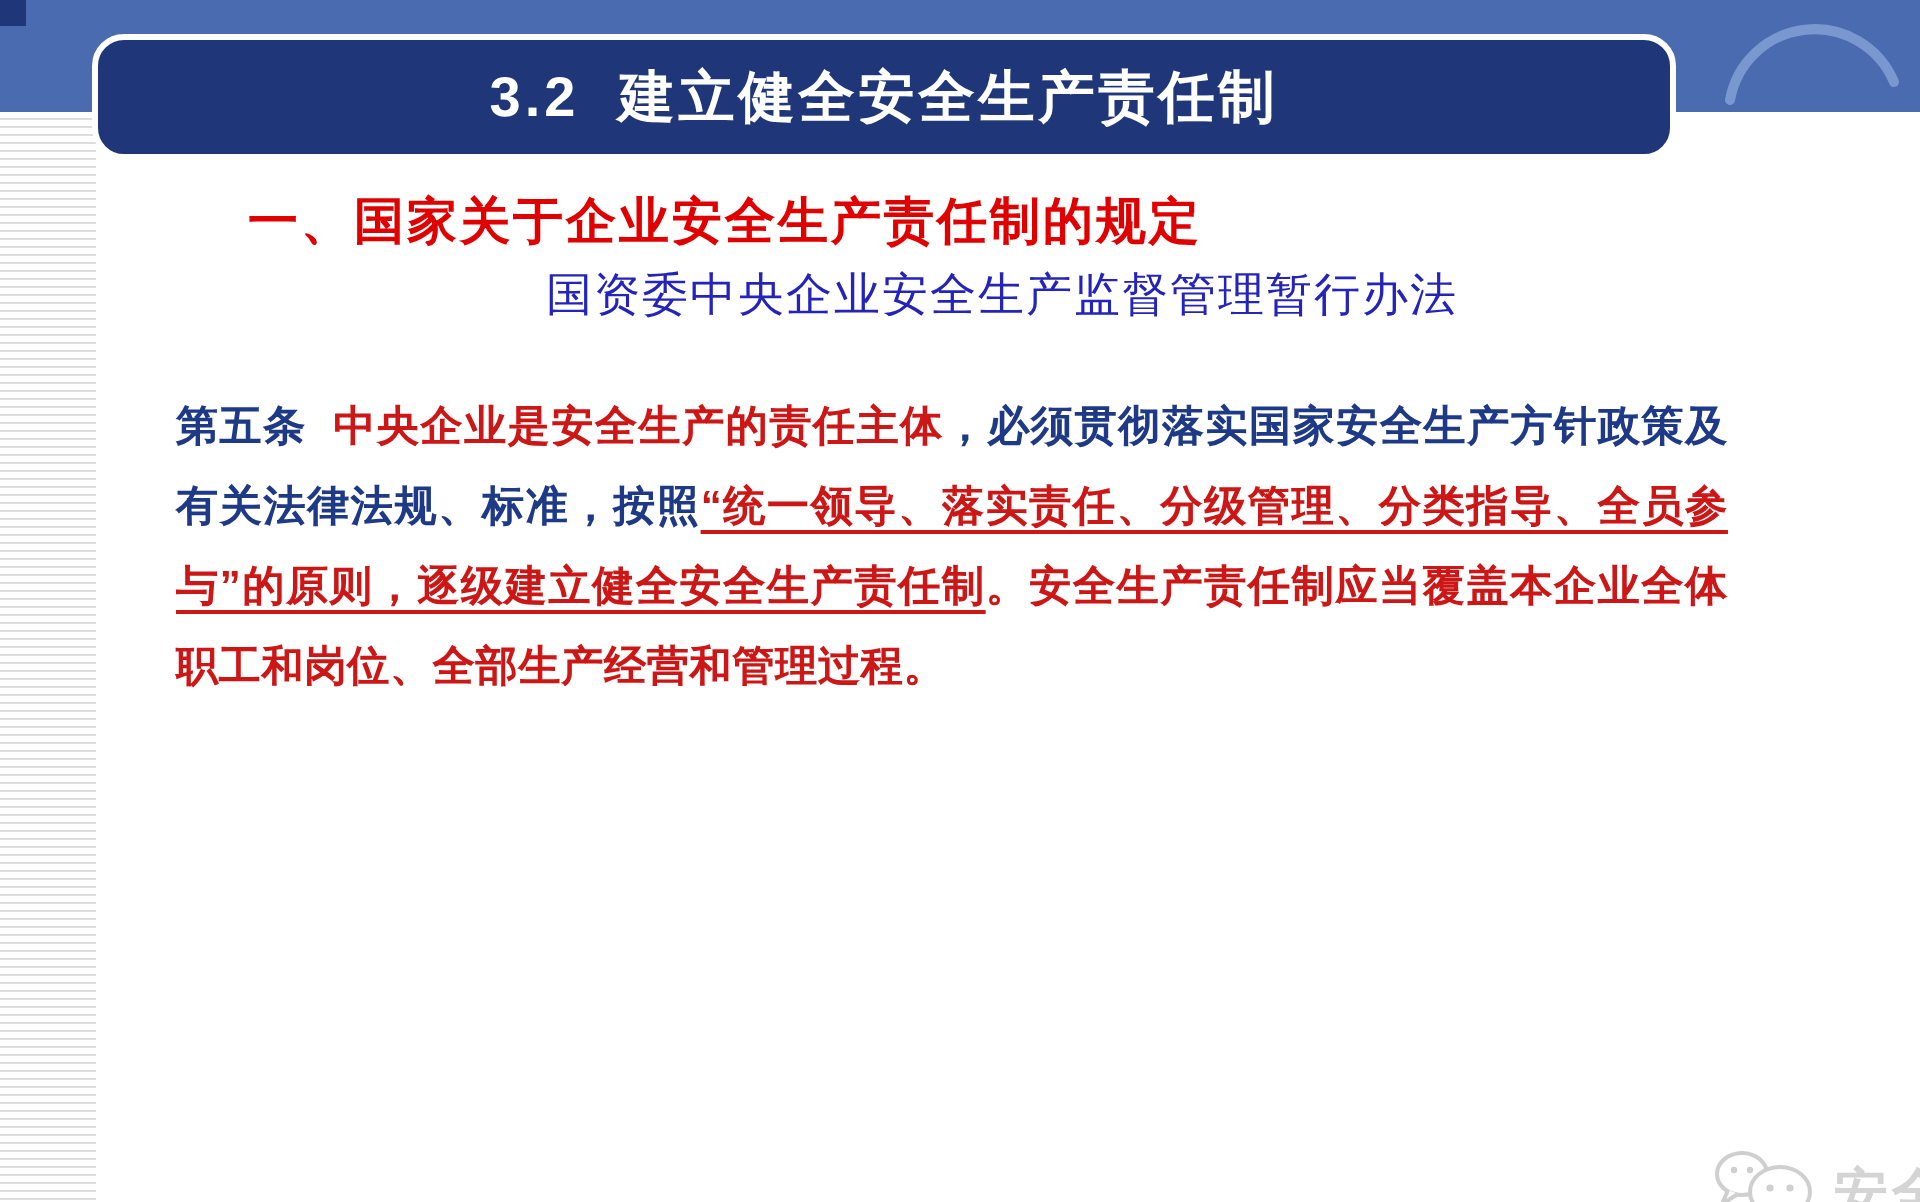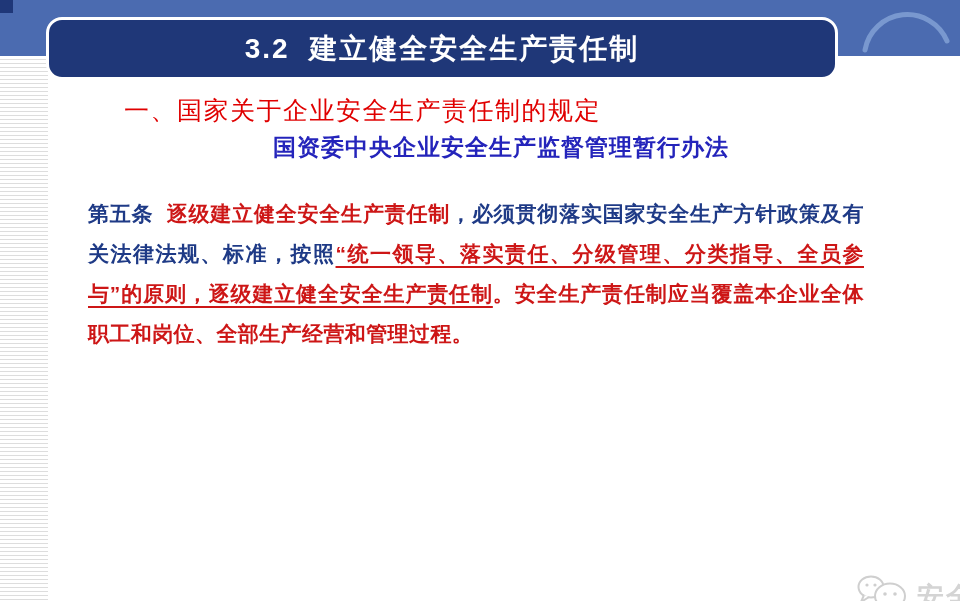--- a/index.html
+++ b/index.html
@@ -24,24 +24,24 @@
 
   .left-stripes{position:absolute;left:0;top:56px;width:48px;height:545px;
       background:repeating-linear-gradient(to bottom,#ffffff 0 3px,var(--stripe) 3px 4px);}
 
   .title-box{position:absolute;left:46px;top:17px;width:792px;height:63px;
       box-sizing:border-box;background:var(--navy);border:3px solid #fff;border-radius:16px;
       display:flex;align-items:center;justify-content:center;}
   .title-box span{color:#fff;font-size:28px;font-weight:bold;letter-spacing:2px;white-space:pre;}
 
   .heading{position:absolute;left:124px;top:94px;font-family:"Liberation Serif", serif;
-      font-size:25px;font-weight:normal;color:var(--headingRed);letter-spacing:1.5px;white-space:pre;}
+      font-size:25px;font-weight:bold;color:var(--headingRed);letter-spacing:1.5px;white-space:pre;}
 
   .subtitle{position:absolute;left:130px;top:132px;width:742px;text-align:center;
-      font-family:"Liberation Serif", serif;font-size:23px;font-weight:bold;
+      font-family:"Liberation Serif", serif;font-size:23px;font-weight:normal;
       color:var(--subtitleBlue);letter-spacing:1px;white-space:pre;}
 
   .para{position:absolute;left:88px;width:776px;font-size:21px;font-weight:bold;
       text-align:justify;white-space:pre-wrap;letter-spacing:0.4px;}
   .para1{top:194px;line-height:40px;}
   .para2{top:383px;line-height:39px;}
 
   .run-blue{color:var(--textBlue);}
   .run-red{color:var(--textRed);}
   .run-red-underline{color:var(--textRed);text-decoration:underline;
@@ -67,21 +67,21 @@
   <div class="left-stripes"></div>
 
   <div class="title-box">
     <span>3.2  建立健全安全生产责任制</span>
   </div>
 
   <div class="heading">一、国家关于企业安全生产责任制的规定</div>
 
   <div class="subtitle">国资委中央企业安全生产监督管理暂行办法</div>
 
-  <div class="para para1"><span class="run-blue">第五条  </span><span class="run-red">逐级建立健全安全生产责任制</span><span class="run-blue">，必须贯彻落实国家安全生产方针政策及有关法律法规、标准，按照</span><span class="run-red-underline">“统一领导、落实责任、分级管理、分类指导、全员参与”的原则，逐级建立健全安全生产责任制</span><span class="run-red">。安全生产责任制应当覆盖本企业全体职工和岗位、全部生产经营和管理过程。</span></div>
+  <div class="para para1"><span class="run-blue">第五条  </span><span class="run-red">中央企业是安全生产的责任主体</span><span class="run-blue">，必须贯彻落实国家安全生产方针政策及有关法律法规、标准，按照</span><span class="run-red-underline">“统一领导、落实责任、分级管理、分类指导、全员参与”的原则，逐级建立健全安全生产责任制</span><span class="run-red">。安全生产责任制应当覆盖本企业全体职工和岗位、全部生产经营和管理过程。</span></div>
 
 
   <div class="watermark">
     <span>
       <svg width="54" height="42" viewBox="0 0 54 42">
         <g fill="none" stroke="#cfcfcf" stroke-width="2">
           <ellipse cx="15" cy="15" rx="12.5" ry="10.5" fill="#ffffff"></ellipse>
           <path d="M 8 23 L 5 30 L 13 25" fill="#ffffff" stroke-linejoin="round"></path>
           <ellipse cx="34" cy="24" rx="15" ry="12.5" fill="#ffffff"></ellipse>
           <path d="M 42 34 L 46 40 L 36 36" fill="#ffffff" stroke-linejoin="round"></path>

